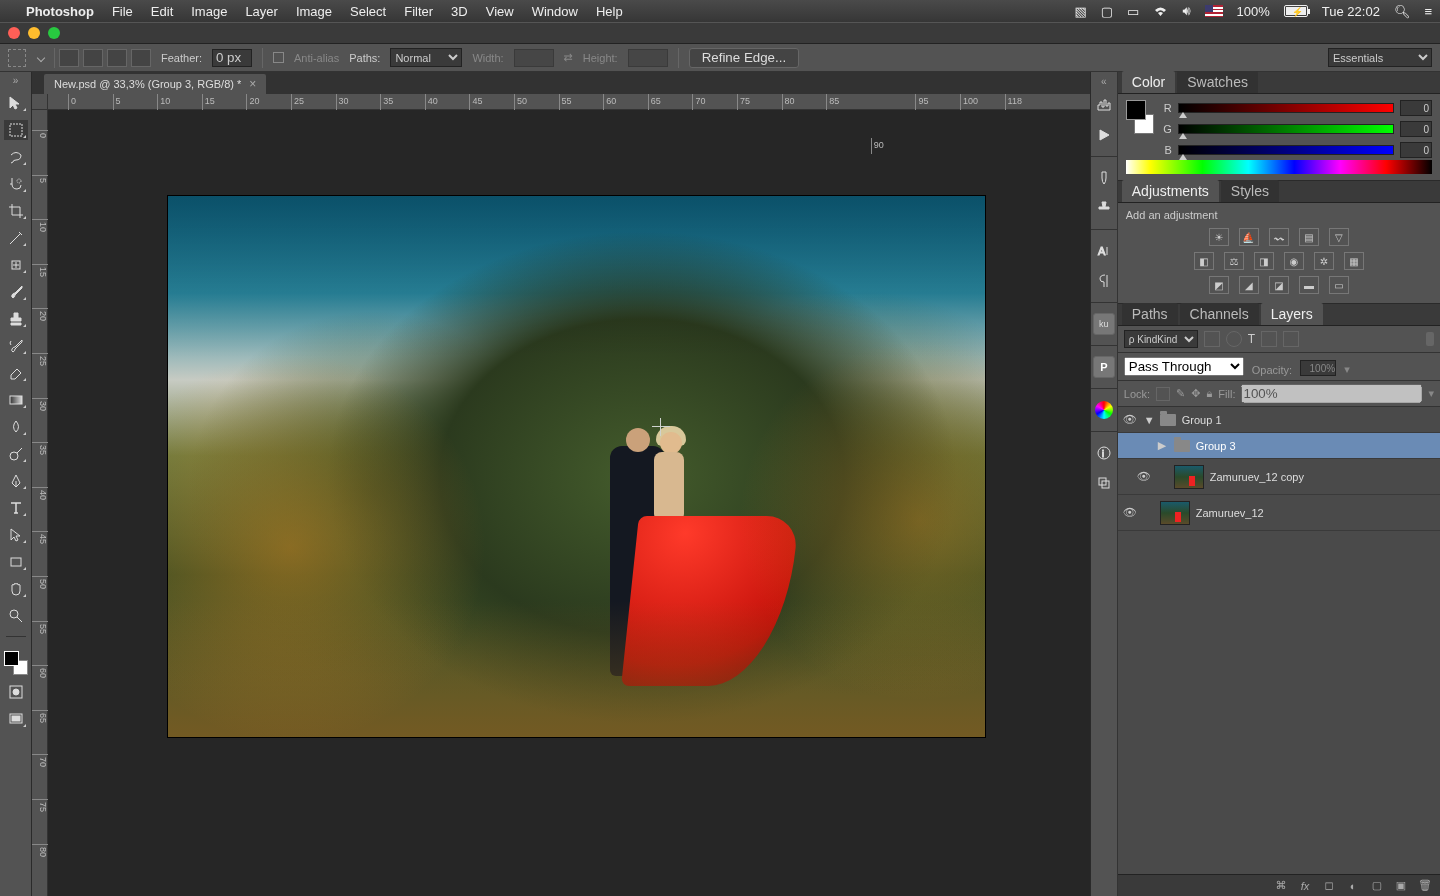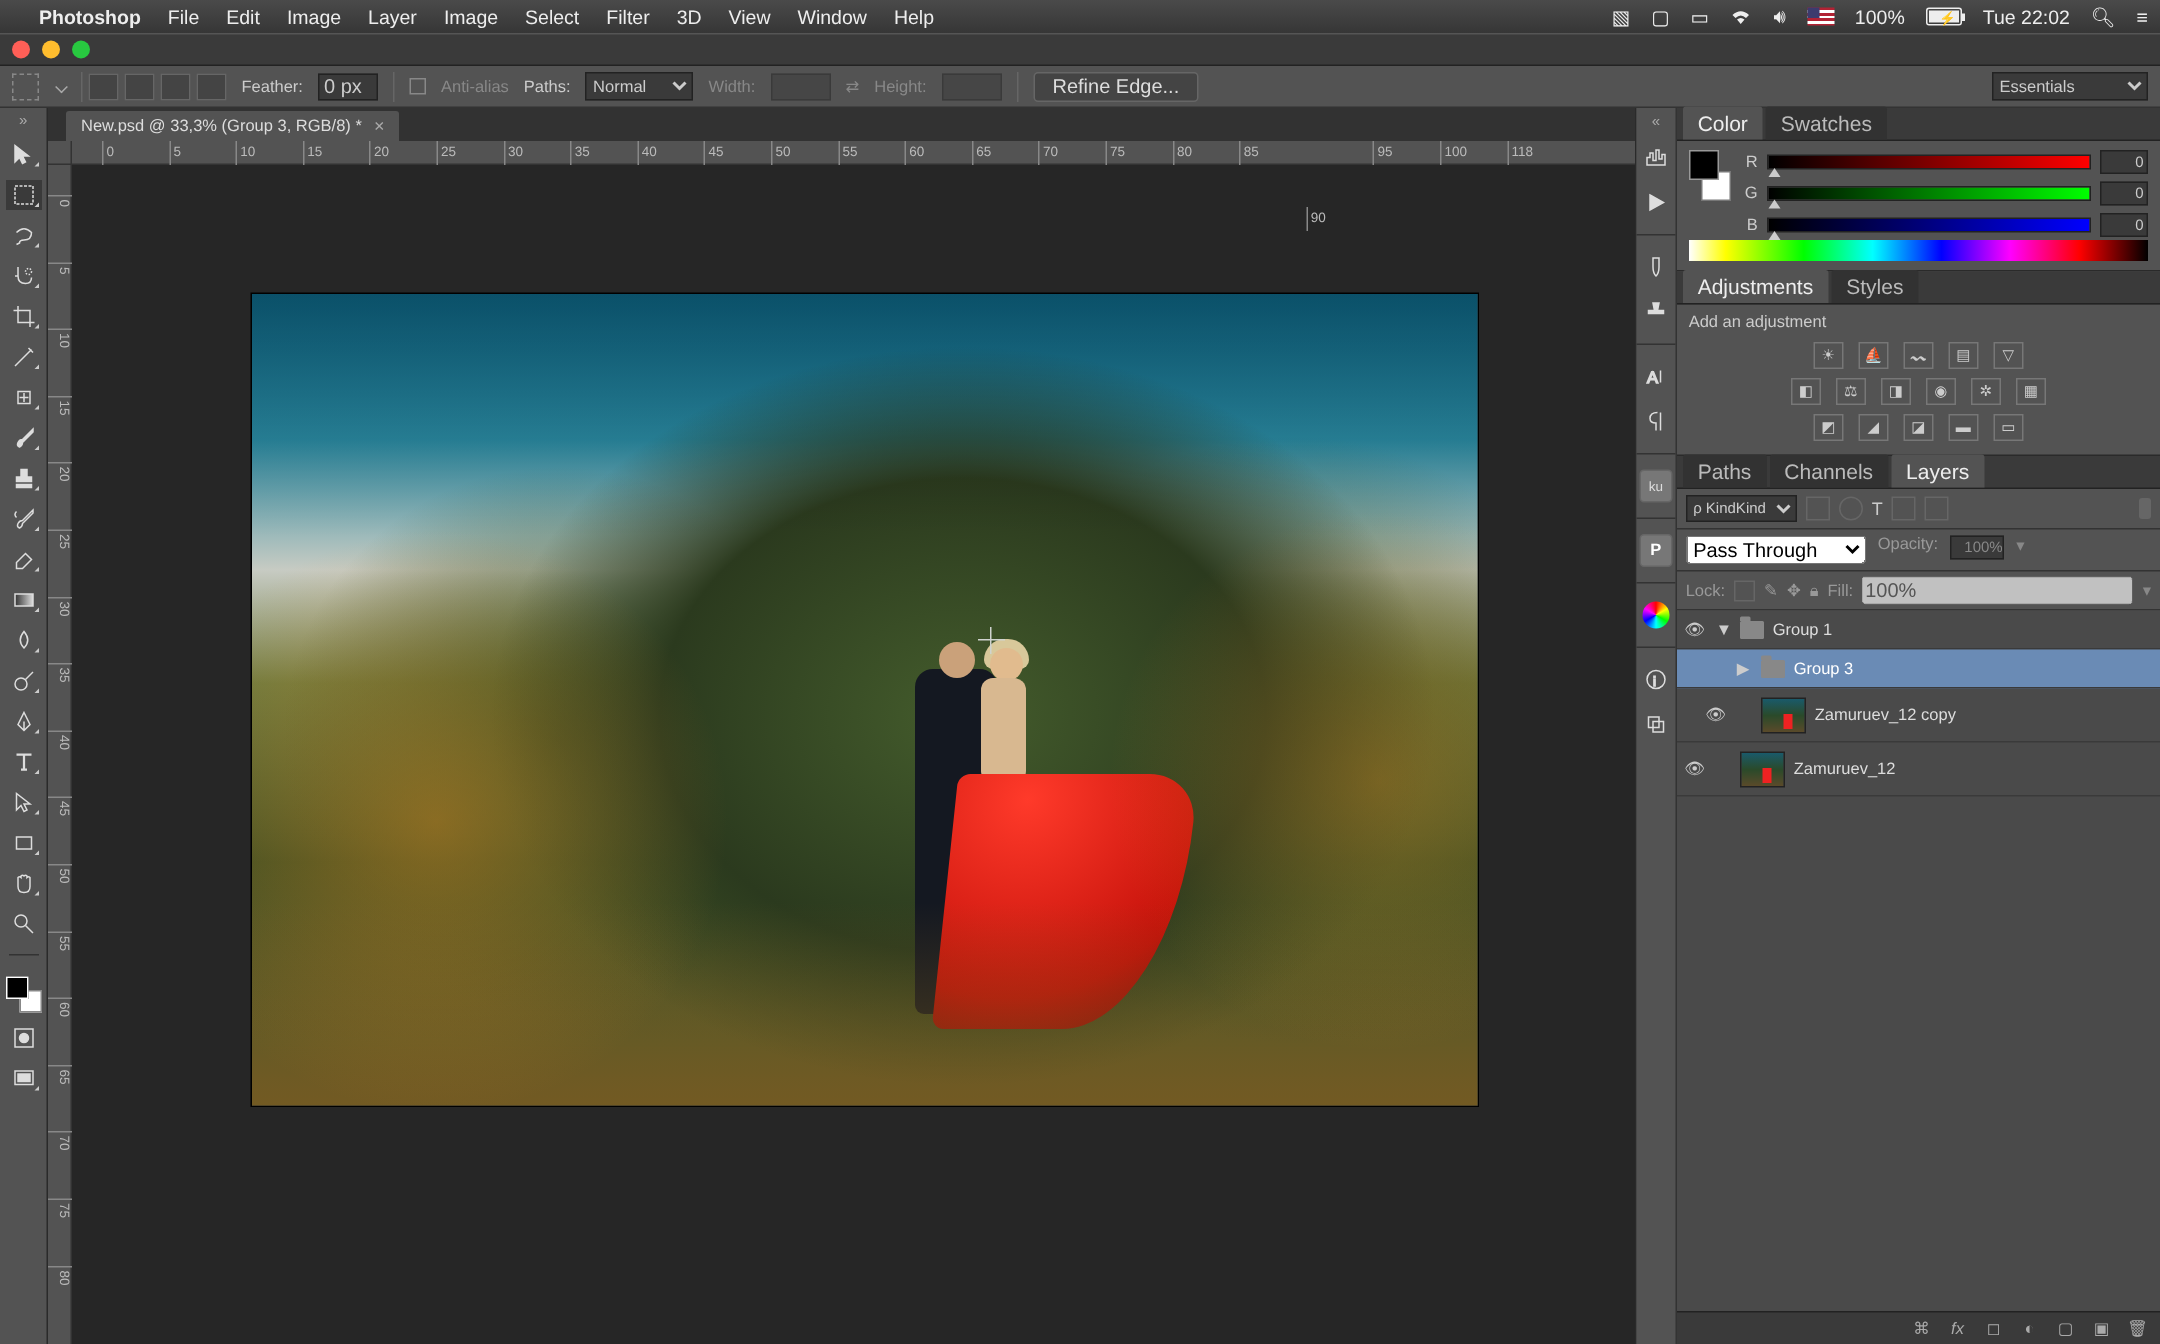--- a/index.html
+++ b/index.html
@@ -120,21 +120,21 @@
 
 
 .adjhead{color:#ccc; font-size:11px; padding-bottom:4px;}
 .adjrow{display:flex; gap:10px; justify-content:center; padding:3px 0;}
 .adjrow .ai{width:20px;height:18px;border:1px solid #777;color:#ccc;display:flex;align-items:center;justify-content:center;font-size:10px;}
 
 
 .layerctrl{padding:4px 6px; display:flex; align-items:center; gap:6px; border-bottom:1px solid #333;}
 .layerctrl select{background:#3a3a3a;border:1px solid #222;color:#ccc;height:18px;font-size:10px;}
 .layerctrl .fbtn{width:16px;height:16px;border:1px solid #666;display:inline-block;}
-.layerrow{padding:4px 6px; display:flex; align-items:flex-start; gap:8px; border-bottom:1px solid #333; font-size:11px;}
+.layerrow{padding:4px 6px; display:flex; align-items:flex-end; gap:8px; border-bottom:1px solid #333; font-size:11px;}
 .layerrow select.blend{width:120px;}
 .layerrow .lab2{color:#999;}
 .layerrow input.pc{width:36px;background:#3a3a3a;border:1px solid #222;color:#888;height:16px;font-size:10px;text-align:right;}
 .locks{padding:3px 6px; display:flex; align-items:center; gap:6px; border-bottom:1px solid #333; color:#999;}
 .locks .lk{width:14px;height:14px;border:1px solid #666;}
 
 .layerlist{flex:1; background:#4a4a4a; overflow:auto;}
 .lrow{height:26px; display:flex; align-items:center; padding:0 4px; gap:6px; border-bottom:1px solid #3a3a3a; color:#ddd;}
 .lrow.sel{background:#6a8bb5; color:#fff;}
 .lrow.tall{height:36px;}

